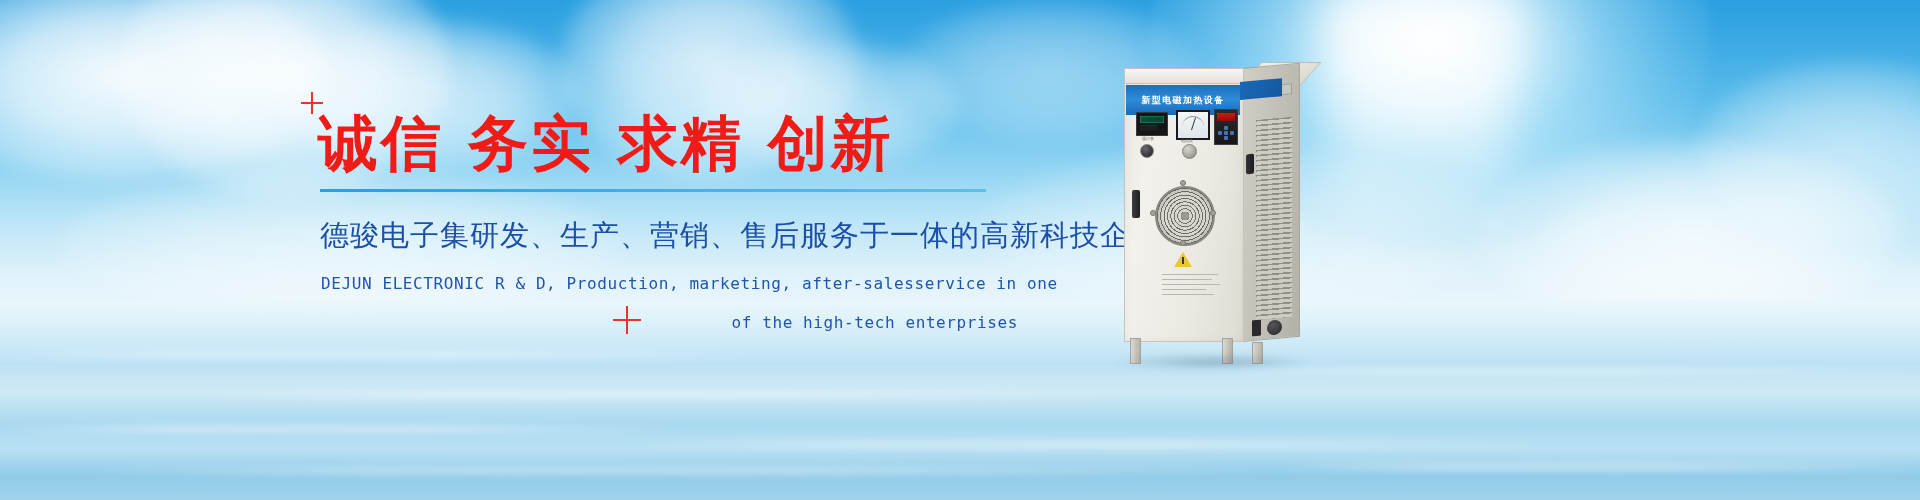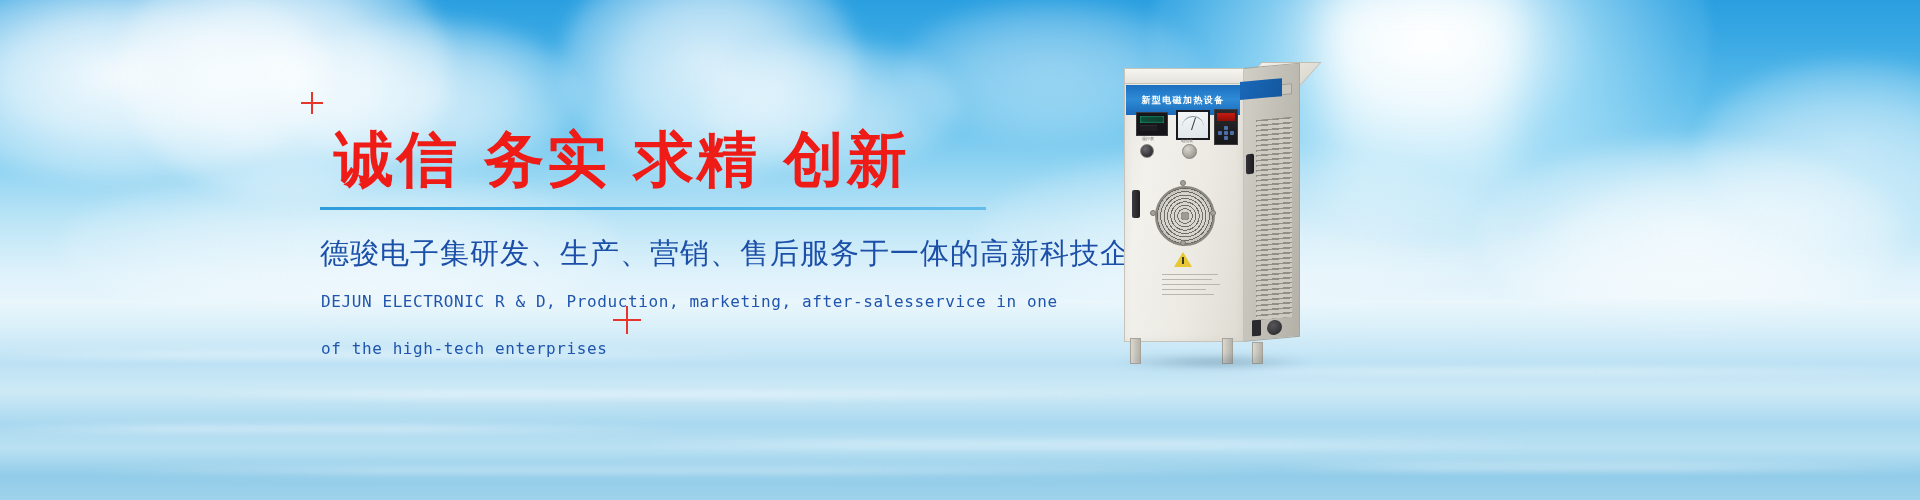--- a/index.html
+++ b/index.html
@@ -127,21 +127,21 @@
     width: 700px;
   }
   .headline {
     font-family: "DejaVu Sans", "Liberation Sans", sans-serif;
     font-size: 60px;
     font-weight: 700;
     color: #ee1b16;
     letter-spacing: 3px;
     line-height: 1.05;
     white-space: nowrap;
-    margin: 16px;
+    margin: 0;
   }
   .headline-en {
     font-family: "DejaVu Sans Mono", "Liberation Mono", monospace;
     font-size: 19px;
     color: #ef2a22;
     letter-spacing: 1px;
     margin: 16px 0 0 4px;
     white-space: nowrap;
   }
   .rule {
@@ -159,20 +159,21 @@
     white-space: nowrap;
   }
   .sub-en {
     font-family: "DejaVu Sans Mono", "Liberation Mono", monospace;
     font-size: 16px;
     color: #1f55ad;
     letter-spacing: 0.6px;
     line-height: 1.95;
     margin: 12px 0 0 3px;
     white-space: nowrap;
+    text-align: right;
   }
 
   
   .plus {
     position: absolute;
     pointer-events: none;
   }
   .plus::before, .plus::after {
     content: "";
     position: absolute;
@@ -471,21 +472,21 @@
   <div class="streak s7"></div>
 
   <div class="plus plus-a"></div>
   <div class="plus plus-b"></div>
 
   <div class="copy">
     <h1 class="headline">诚信 务实 求精 创新</h1>
     <div class="rule"></div>
     <div class="subhead">德骏电子集研发、生产、营销、售后服务于一体的高新科技企业</div>
     <div class="sub-en">DEJUN ELECTRONIC R &amp; D, Production, marketing, after-salesservice in one</div>
-    <div class="sub-en" style="margin-top:16px">of the high-tech enterprises</div>
+    <div class="sub-en" style="margin-top:8px">of the high-tech enterprises</div>
   </div>
 
   <div class="machine">
     <div class="m-top-side"></div>
     <div class="m-side"></div>
     <div class="vents"></div>
     <div class="vent-ctrl"></div>
     <div class="handle-side"></div>
     <div class="side-port-a"></div>
     <div class="side-port-b"></div>

